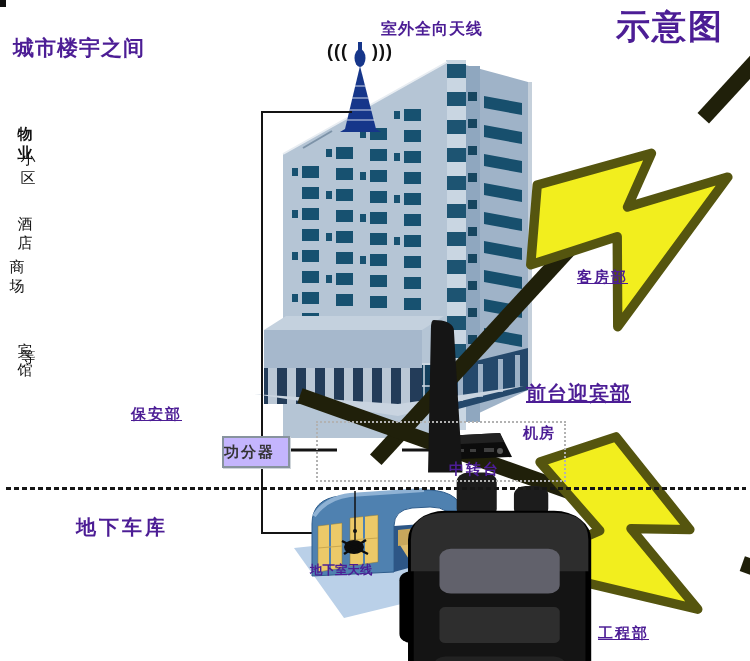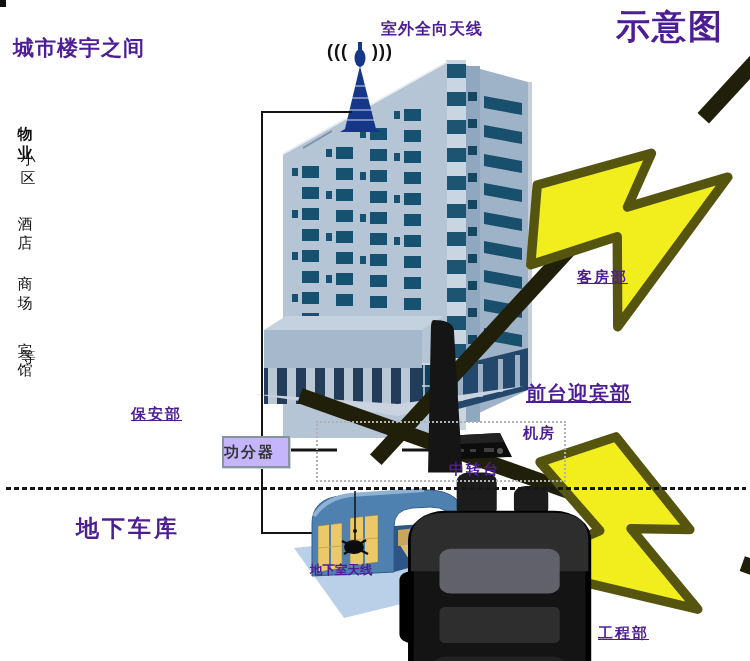--- a/index.html
+++ b/index.html
@@ -21,21 +21,21 @@
          background:#c4b5fd;border:2px solid #87939e;font-size:15px;font-weight:600;color:#333;
          letter-spacing:2px;box-shadow:1px 1px 0 #cfd5da;}
   .box-divider{left:222px;top:436px;width:64px;height:28px;}
   .box-duplexer{left:336px;top:432px;width:65px;height:27px;border-color:#9aa5af;}
   .machine-room{position:absolute;left:316px;top:421px;width:246px;height:57px;
                 border:2px dotted #b2b2b2;}
   .machine-room-lbl{left:523px;top:425px;font-size:15px;letter-spacing:1px;}
   .repeater-lbl{left:449px;top:461px;font-size:15px;letter-spacing:2px;}
   .ground-line{position:absolute;left:6px;top:487px;width:740px;height:3px;
      background:repeating-linear-gradient(90deg,#161616 0 5px,transparent 5px 8px);}
-  .garage-lbl{left:76px;top:516px;font-size:23px;letter-spacing:3px;text-align:center;}
+  .garage-lbl{left:76px;top:516px;font-size:20px;letter-spacing:3px;text-align:center;}
   .basement-ant-lbl{left:310px;top:564px;font-size:12.5px;font-weight:600;}
   .dept{font-size:15px;letter-spacing:2px;text-decoration:underline;}
   .dept-security{left:131px;top:406px;}
   .dept-housekeeping{left:577px;top:269px;}
   .dept-frontdesk{left:526px;top:382px;font-size:20px;letter-spacing:1px;}
   .dept-engineering{left:598px;top:625px;}
   .corner-mark{position:absolute;left:0;top:0;width:6px;height:7px;background:#111;}
 </style>
 </head>
 <body>
@@ -275,21 +275,21 @@
   <div class="lbl title-left">城市楼宇之间</div>
   <div class="lbl title-right">示意图</div>
 
   <div class="lbl outdoor-ant">室外全向天线</div>
   <span class="sig sig-l">(((</span>
   <span class="sig sig-r">)))</span>
 
   <div class="vlist" style="left:16px;top:124px;font-weight:bold;">物业</div>
   <div class="vlist" style="left:19px;top:149px;">小区</div>
   <div class="vlist" style="left:16px;top:214px;">酒店</div>
-  <div class="vlist" style="left:16px;top:257px;margin-top:17px;">商场</div>
+  <div class="vlist" style="left:8px;top:257px;">商场</div>
   <div class="vlist" style="left:16px;top:308px;margin-top:33px;">宾馆</div>
   <div class="vlist" style="left:19px;top:347px;">等</div>
 
   <div class="machine-room"></div>
   <div class="lbl machine-room-lbl">机房</div>
 
   <div class="eqbox box-divider">
     <span>功分器</span>
   </div>
   <div class="lbl repeater-lbl">中转台</div>

